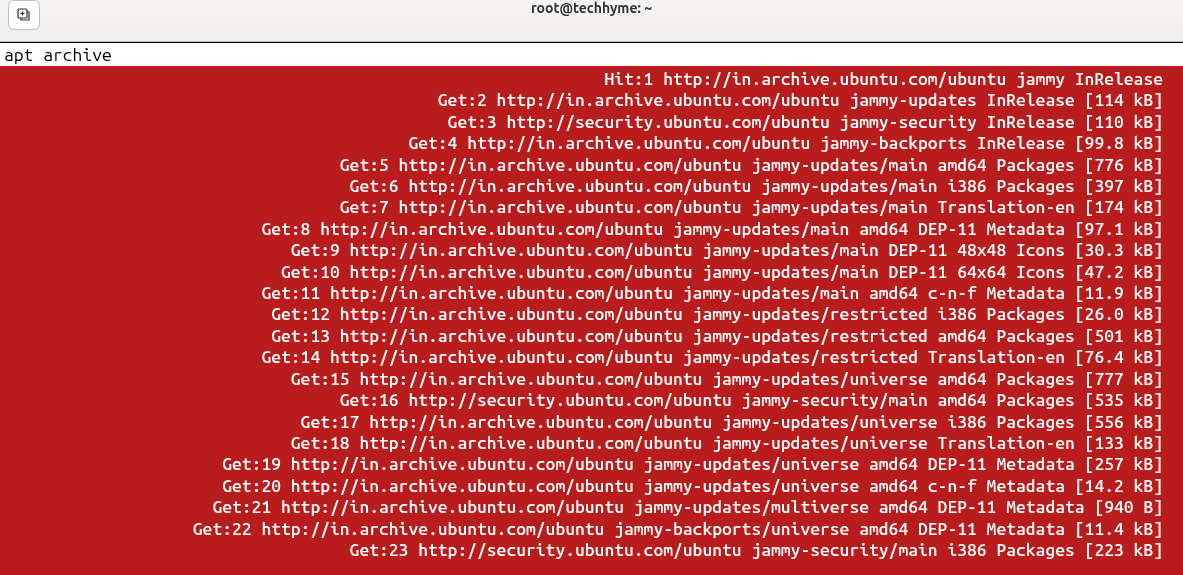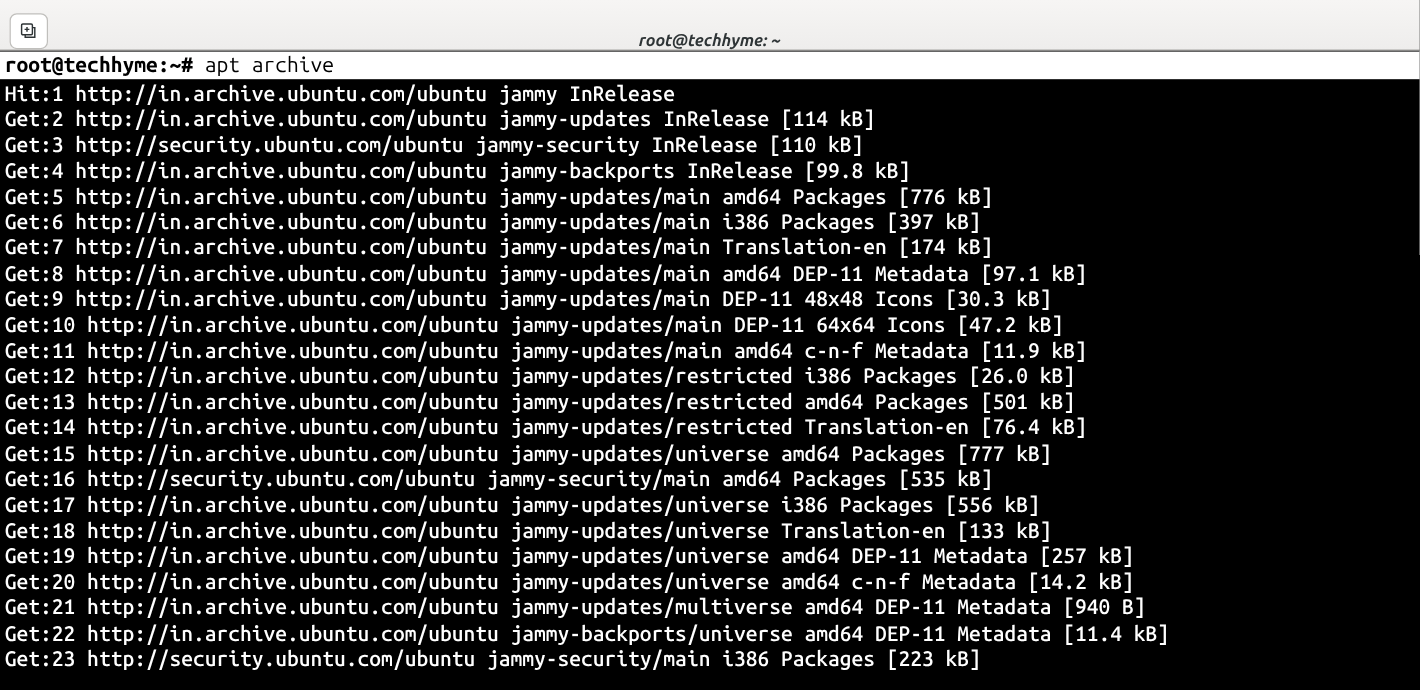--- a/index.html
+++ b/index.html
@@ -12,24 +12,23 @@
       background: #f6f5f4;
       width: 1183px;
       height: 575px;
       overflow: hidden;
     }
     .titlebar {
       height: 42px;
       background: linear-gradient(to bottom, #f6f5f4, #eeedec);
       border-bottom: 1px solid #c0bfbc;
       display: flex;
-      align-items: flex-end;
+      align-items: flex-start;
       padding: 0 8px;
       position: relative;
-      font-style: italic;
     }
     .tab-button {
       width: 32px;
       height: 30px;
       background: #ffffff;
       border: 1px solid #c0bfbc;
       border-radius: 6px;
       display: flex;
       align-items: center;
       justify-content: center;
@@ -62,29 +61,30 @@
       color: #000000;
       font-weight: 600;
       white-space: pre;
     }
     .command-text {
       color: #000000;
       background: #ffffff;
       white-space: pre;
     }
     .terminal-body {
-      background: #000000;
+      background: #b91c1c;
       color: #ffffff;
-      padding: 2px 4px;
+      padding: 2px 20px;
       font-size: 17.5px;
       line-height: 21.4px;
       height: calc(575px - 42px - 24px);
       overflow: hidden;
       white-space: pre;
       font-weight: 500;
+      text-align: right;
     }
     .output-line {
       display: block;
     }
   </style>
 </head>
 <body>
 
 <div class="titlebar">
   <div class="tab-button">
@@ -92,17 +92,16 @@
       <rect x="2" y="2" width="9" height="9" fill="none" stroke="#2e3436" stroke-width="1.2" rx="1"></rect>
       <path d="M 11 5 L 13 5 L 13 13 L 5 13 L 5 11" fill="none" stroke="#2e3436" stroke-width="1.2"></path>
       <line x1="6.5" y1="4.5" x2="6.5" y2="8.5" stroke="#2e3436" stroke-width="1.2"></line>
       <line x1="4.5" y1="6.5" x2="8.5" y2="6.5" stroke="#2e3436" stroke-width="1.2"></line>
     </svg>
   </div>
   <div class="window-title">root@techhyme: ~</div>
 </div>
 
 <div class="prompt-line">
-  <span class="prompt-text">root@techhyme:~# </span>
     <span class="command-text">apt archive</span>
 </div>
 
 <div class="terminal-body" id="terminal-output"><span class="output-line">Hit:1 http://in.archive.ubuntu.com/ubuntu jammy InRelease</span><span class="output-line">Get:2 http://in.archive.ubuntu.com/ubuntu jammy-updates InRelease [114 kB]</span><span class="output-line">Get:3 http://security.ubuntu.com/ubuntu jammy-security InRelease [110 kB]</span><span class="output-line">Get:4 http://in.archive.ubuntu.com/ubuntu jammy-backports InRelease [99.8 kB]</span><span class="output-line">Get:5 http://in.archive.ubuntu.com/ubuntu jammy-updates/main amd64 Packages [776 kB]</span><span class="output-line">Get:6 http://in.archive.ubuntu.com/ubuntu jammy-updates/main i386 Packages [397 kB]</span><span class="output-line">Get:7 http://in.archive.ubuntu.com/ubuntu jammy-updates/main Translation-en [174 kB]</span><span class="output-line">Get:8 http://in.archive.ubuntu.com/ubuntu jammy-updates/main amd64 DEP-11 Metadata [97.1 kB]</span><span class="output-line">Get:9 http://in.archive.ubuntu.com/ubuntu jammy-updates/main DEP-11 48x48 Icons [30.3 kB]</span><span class="output-line">Get:10 http://in.archive.ubuntu.com/ubuntu jammy-updates/main DEP-11 64x64 Icons [47.2 kB]</span><span class="output-line">Get:11 http://in.archive.ubuntu.com/ubuntu jammy-updates/main amd64 c-n-f Metadata [11.9 kB]</span><span class="output-line">Get:12 http://in.archive.ubuntu.com/ubuntu jammy-updates/restricted i386 Packages [26.0 kB]</span><span class="output-line">Get:13 http://in.archive.ubuntu.com/ubuntu jammy-updates/restricted amd64 Packages [501 kB]</span><span class="output-line">Get:14 http://in.archive.ubuntu.com/ubuntu jammy-updates/restricted Translation-en [76.4 kB]</span><span class="output-line">Get:15 http://in.archive.ubuntu.com/ubuntu jammy-updates/universe amd64 Packages [777 kB]</span><span class="output-line">Get:16 http://security.ubuntu.com/ubuntu jammy-security/main amd64 Packages [535 kB]</span><span class="output-line">Get:17 http://in.archive.ubuntu.com/ubuntu jammy-updates/universe i386 Packages [556 kB]</span><span class="output-line">Get:18 http://in.archive.ubuntu.com/ubuntu jammy-updates/universe Translation-en [133 kB]</span><span class="output-line">Get:19 http://in.archive.ubuntu.com/ubuntu jammy-updates/universe amd64 DEP-11 Metadata [257 kB]</span><span class="output-line">Get:20 http://in.archive.ubuntu.com/ubuntu jammy-updates/universe amd64 c-n-f Metadata [14.2 kB]</span><span class="output-line">Get:21 http://in.archive.ubuntu.com/ubuntu jammy-updates/multiverse amd64 DEP-11 Metadata [940 B]</span><span class="output-line">Get:22 http://in.archive.ubuntu.com/ubuntu jammy-backports/universe amd64 DEP-11 Metadata [11.4 kB]</span><span class="output-line">Get:23 http://security.ubuntu.com/ubuntu jammy-security/main i386 Packages [223 kB]</span></div>
 
 </body></html>

